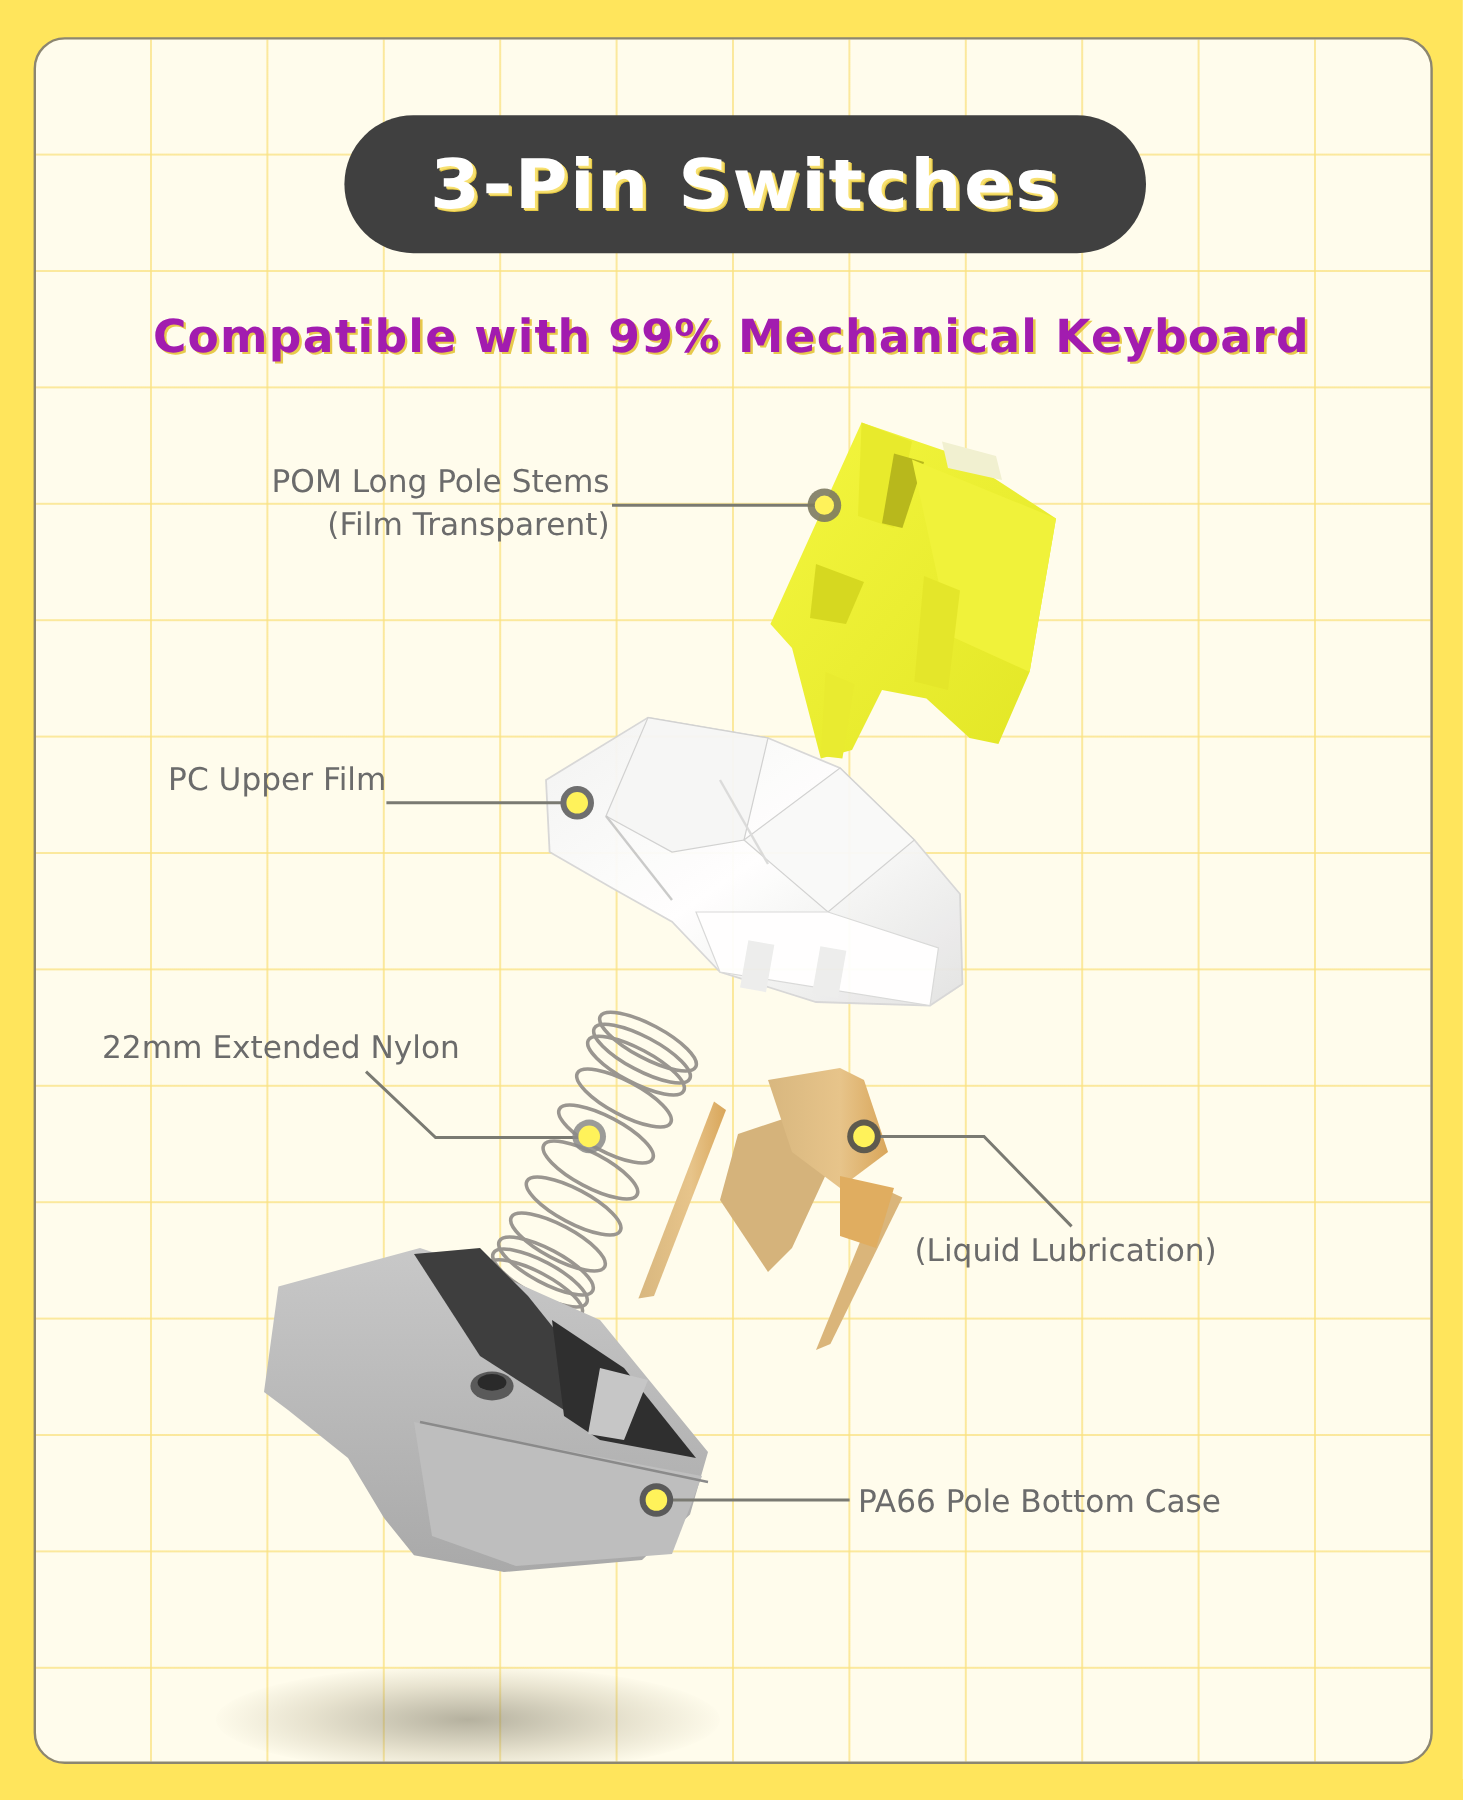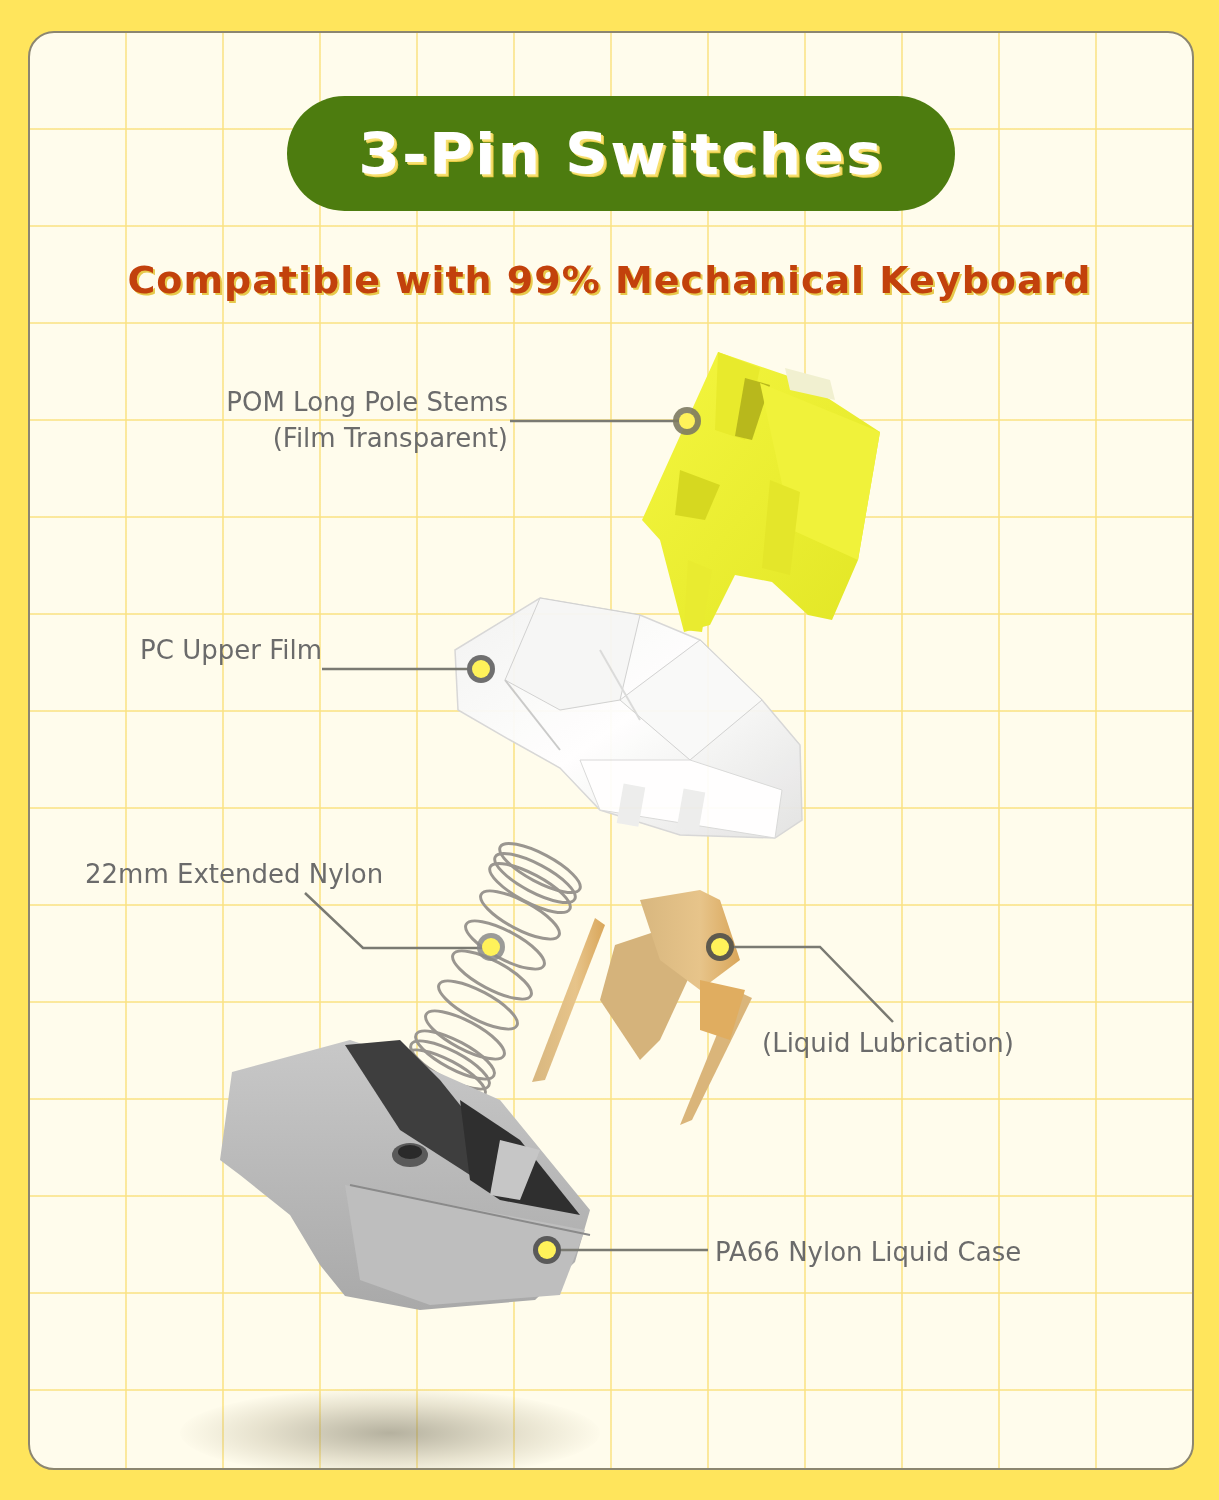--- a/index.html
+++ b/index.html
@@ -18,39 +18,39 @@
     background-image:
       linear-gradient(to right, rgba(250,226,130,0.75) 2px, transparent 2px),
       linear-gradient(to bottom, rgba(250,226,130,0.75) 2px, transparent 2px);
     background-size: 97px 97px;
     background-position: 95px 95px;
     overflow: hidden;
   }
   .title-pill {
     position: absolute; left: 287px; top: 96px;
     width: 668px; height: 115px;
-    background: #4d7c0f;
+    background: #404040;
     border-radius: 58px;
     display: flex; align-items: center; justify-content: center;
   }
   .title-text {
     font-family: "DejaVu Sans", sans-serif;
     font-weight: bold;
     font-size: 60px; letter-spacing: 2px;
     color: #FFFFFF;
     text-shadow: 2px 2px 0 #F7E070, 3px 3px 0 #E8CB45;
     transform: scaleY(0.95);
   }
   .subtitle {
     position: absolute; left: 0; top: 258px; width: 1219px;
     text-align: center;
     font-family: "DejaVu Sans", sans-serif;
     font-weight: bold;
     font-size: 38px; letter-spacing: 1px;
-    color: #c2410c;
+    color: #a21caf;
     text-shadow: 2px 2px 0 #E7C94B, 0 0 1px #fff;
   }
   .label {
     position: absolute;
     font-family: "DejaVu Sans", sans-serif;
     font-size: 26px; line-height: 36px;
     color: #6B6B6B;
     font-weight: 400;
     white-space: nowrap;
   }
@@ -196,14 +196,14 @@
 
 <div class="label" style="left:85px; top:856px;">
   <span>22mm Extended Nylon</span>
 </div>
 
 <div class="label" style="left:762px; top:1025px;">
   <span>(Liquid Lubrication)</span>
 </div>
 
 <div class="label" style="left:715px; top:1234px;">
-  <span>PA66 Nylon Liquid Case</span>
+  <span>PA66 Pole Bottom Case</span>
 </div>
 
 </body></html>

